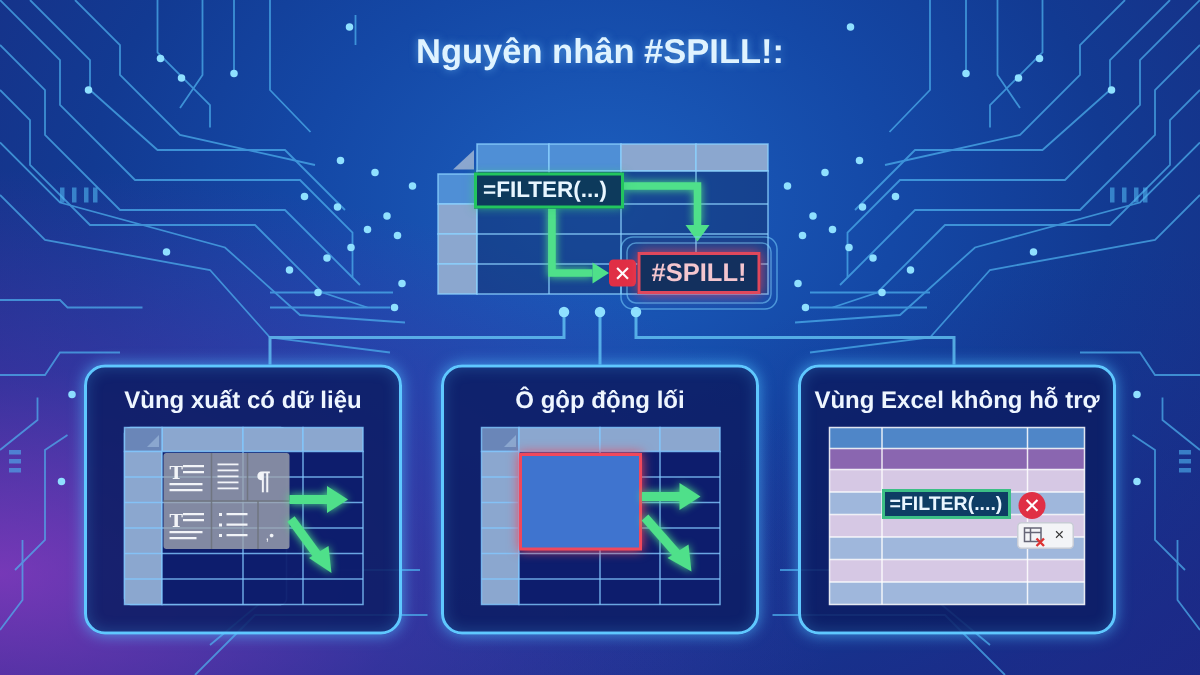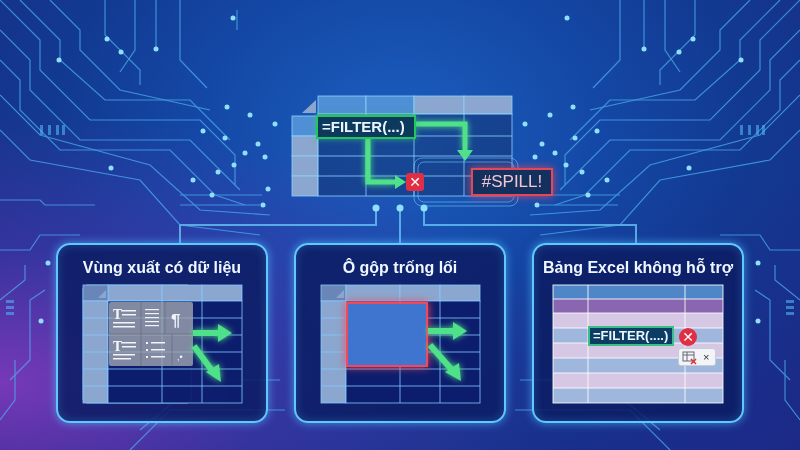--- a/index.html
+++ b/index.html
@@ -25,23 +25,22 @@
   .title div { white-space: nowrap; }
   .formula-box {
     position: absolute; left: 316px; top: 115px; width: 100px; height: 24px;
     background: #0d3a5c; border: 2px solid #22c55e; color: #e8f6ff;
     font-weight: 700; font-size: 15px; line-height: 20px; padding-left: 4px;
     box-shadow: 0 0 6px rgba(60,200,130,0.7);
   }
   .spill-box {
     position: absolute; left: 425px; top: 168px; width: 82px; height: 28px;
     background: #13305e; border: 2px solid #e0485c; color: #f4c6cf;
-    font-weight: 400; font-size: 17px; line-height: 24px; text-align: center;
+    font-weight: 700; font-size: 17px; line-height: 24px; text-align: center;
     box-shadow: 0 0 8px rgba(240,70,90,0.8);
-    margin-left: 46px;
   }
   .x-badge {
     position: absolute; width: 18px; height: 18px; border-radius: 3px;
     background: #e02f45; color: #fff; font-weight: 700; font-size: 14px;
     line-height: 18px; text-align: center;
   }
   .x-round { border-radius: 50%; }
   
   .card {
     position: absolute; top: 243px; height: 180px;
@@ -176,20 +175,21 @@
     <rect x="6" y="300" width="8" height="3"></rect>
       <rect x="6" y="306" width="8" height="3"></rect>
     <rect x="6" y="312" width="8" height="3"></rect>
       <rect x="786" y="300" width="8" height="3"></rect>
     <rect x="786" y="306" width="8" height="3"></rect>
       <rect x="786" y="312" width="8" height="3"></rect>
   </g>
 </svg>
 
 <div class="title">
+  <div>Nguyên nhân #SPILL!:</div>
 </div>
 
 <div>
   <svg class="arrow-svg" style="left:0;top:0;" width="800" height="450">
     <g stroke="rgba(140,210,255,0.8)" stroke-width="1" fill="none">
 
       <rect x="318" y="96" width="48" height="18" fill="#4f8fd6"></rect>
       <rect x="366" y="96" width="48" height="18" fill="#4f8fd6"></rect>
       <rect x="414" y="96" width="50" height="18" fill="#8ba7cf"></rect>
       <rect x="464" y="96" width="48" height="18" fill="#8ba7cf"></rect>
@@ -286,21 +286,21 @@
 
   <g style="filter: drop-shadow(0 0 3px #4fe08a);">
     <rect x="193" y="330" width="26" height="6" fill="#4fe08a"></rect>
     <polygon points="218,324 232,333 218,342" fill="#4fe08a"></polygon>
     <line x1="194" y1="346" x2="213" y2="372" stroke="#4fe08a" stroke-width="6"></line>
     <polygon points="206,372 221,382 219,364" fill="#4fe08a"></polygon>
   </g>
 </svg>
 
 <div class="card" style="left:294px;width:212px;">
-  <div class="card-title">Ô gộp trống lối</div>
+  <div class="card-title">Ô gộp động lối</div>
 </div>
 <svg class="arrow-svg" style="left:0;top:0;" width="800" height="450">
   <g stroke="rgba(130,200,255,0.8)" stroke-width="1" fill="none">
     <rect x="321" y="285" width="25" height="16" fill="#6a86b8"></rect>
     <rect x="346" y="285" width="54" height="16" fill="#8ba7cf"></rect>
     <rect x="400" y="285" width="40" height="16" fill="#8ba7cf"></rect>
     <rect x="440" y="285" width="40" height="16" fill="#8ba7cf"></rect>
     <rect x="321" y="301" width="25" height="102" fill="#8ba7cf"></rect>
     <rect x="346" y="301" width="134" height="102" fill="rgba(14,30,110,0.95)"></rect>
     <line x1="400" y1="301" x2="400" y2="403"></line>
@@ -315,21 +315,21 @@
   <rect x="347" y="303" width="80" height="63" fill="#3f74cf" stroke="#f0485c" stroke-width="2" style="filter: drop-shadow(0 0 4px #f0485c);"></rect>
   <g style="filter: drop-shadow(0 0 3px #4fe08a);">
     <rect x="428" y="328" width="26" height="6" fill="#4fe08a"></rect>
     <polygon points="453,322 467,331 453,340" fill="#4fe08a"></polygon>
     <line x1="430" y1="345" x2="452" y2="370" stroke="#4fe08a" stroke-width="6"></line>
     <polygon points="445,372 461,381 459,363" fill="#4fe08a"></polygon>
   </g>
 </svg>
 
 <div class="card" style="left:532px;width:212px;">
-  <div class="card-title">Bảng Excel không hỗ trợ</div>
+  <div class="card-title">Vùng Excel không hỗ trợ</div>
 </div>
 <svg class="arrow-svg" style="left:0;top:0;" width="800" height="450">
   <g>
     <rect x="553" y="285" width="170" height="14" fill="#4f86c8"></rect>
     <rect x="553" y="299" width="170" height="14" fill="#8a66b0"></rect>
     <rect x="553" y="313" width="170" height="15" fill="#d6c8e4"></rect>
     <rect x="553" y="328" width="170" height="15" fill="#9fb7dc"></rect>
     <rect x="553" y="343" width="170" height="15" fill="#d6c8e4"></rect>
     <rect x="553" y="358" width="170" height="15" fill="#9fb7dc"></rect>
     <rect x="553" y="373" width="170" height="15" fill="#d6c8e4"></rect>

